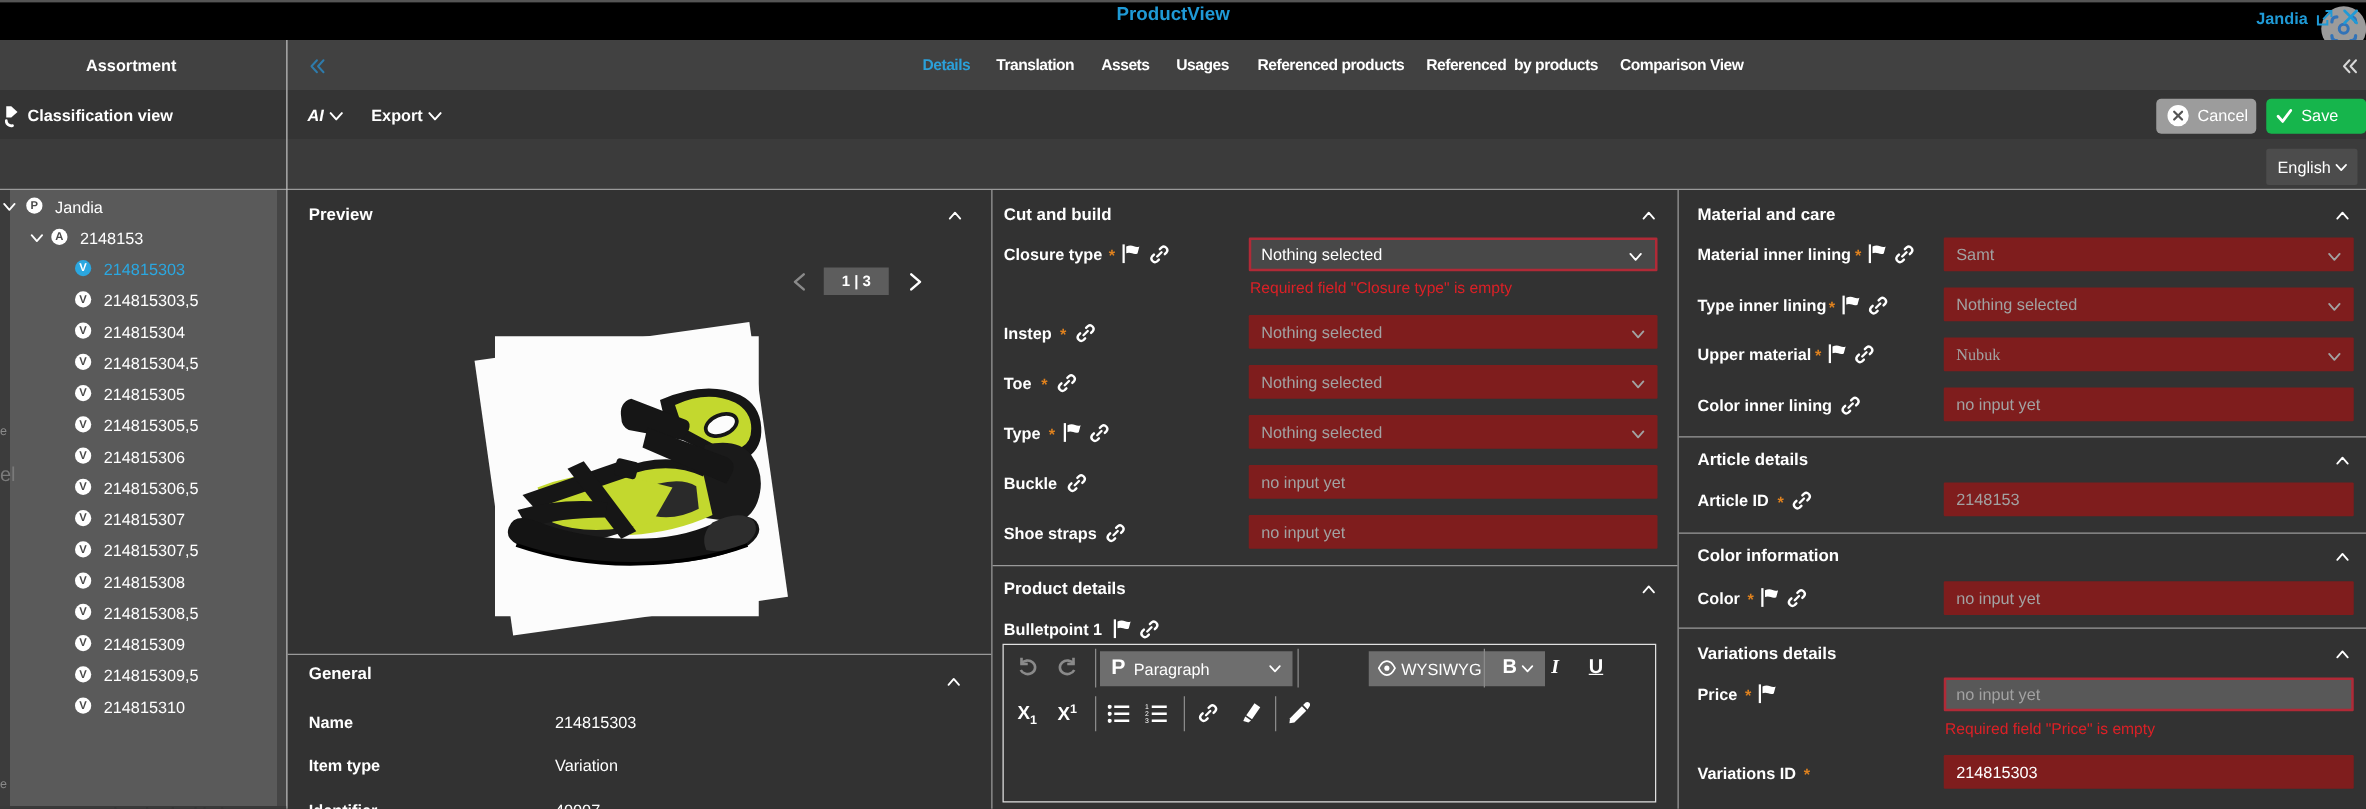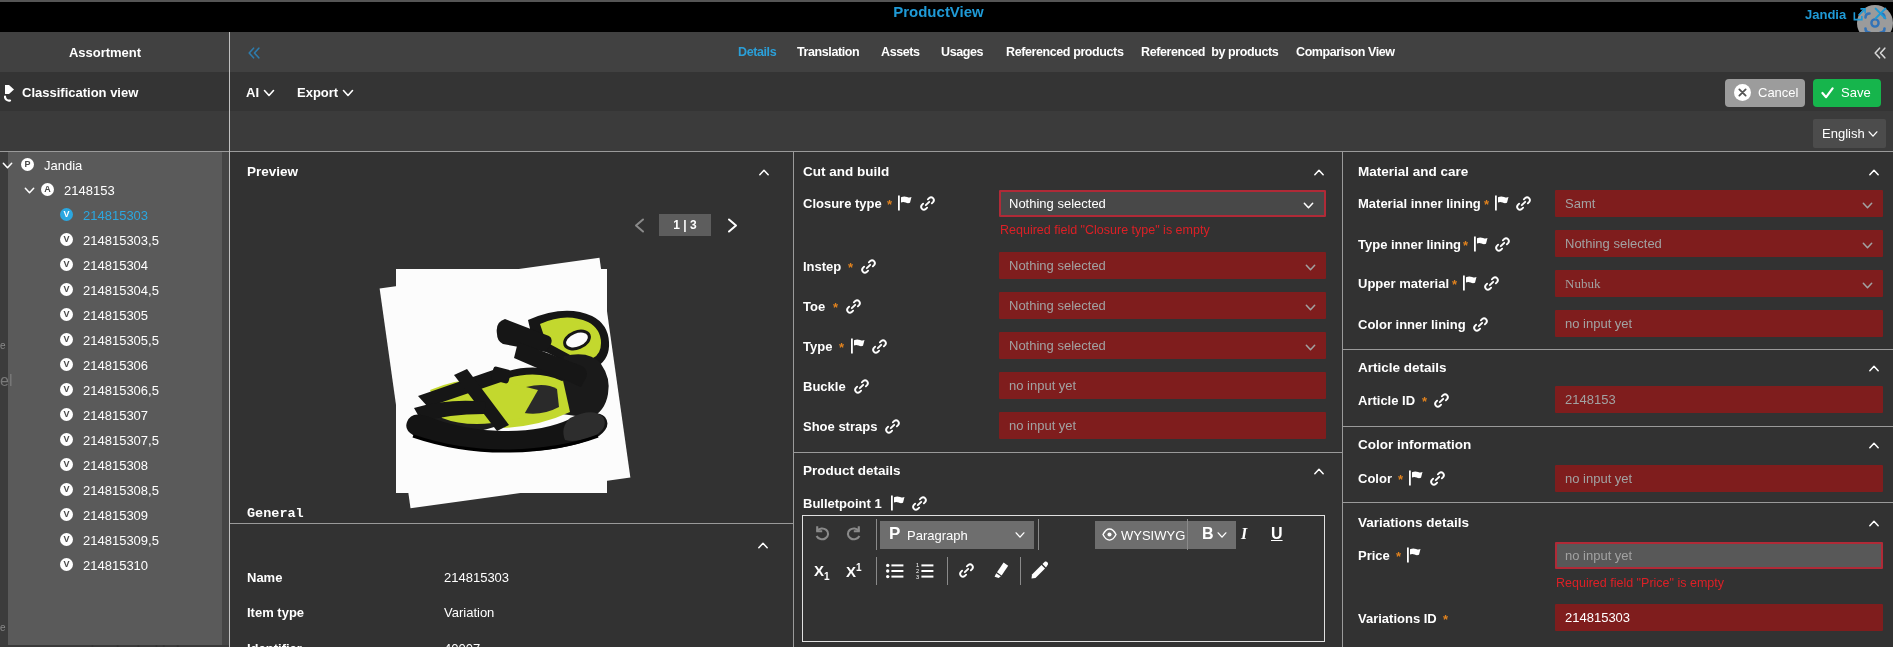--- a/index.html
+++ b/index.html
@@ -90,37 +90,37 @@
   </svg>
 <svg class="icon" style="left:1873px;top:46px;color:#d8d8d8;" width="14" height="14">
     <use href="#dbll"></use>
   </svg>
 
 <svg class="icon" style="left:4px;top:84px;" width="12" height="19" viewBox="0 0 12 19">
   <path d="M1 1 h4 l5 4.5 L5 10 H1 z" fill="#fff"></path>
   <path d="M6 16.5 a4 4 0 0 1 -5 -4" stroke="#fff" stroke-width="2.2" fill="none" stroke-linecap="round"></path>
 </svg>
 <div class="abs" style="left:22px;top:85px;font-size:13px;font-weight:bold;color:#fff;">Classification view</div>
-<div class="abs b" style="left:246px;top:85px;font-size:13px;color:#fff;">AI</div>
+<div class="abs b" style="left:246px;top:85px;font-size:13px;color:#fff;font-style:italic;">AI</div>
 <svg class="icon" style="left:262px;top:86px;color:#fff;" width="14" height="14">
     <use href="#chevd"></use>
   </svg>
 <div class="abs b" style="left:297px;top:85px;font-size:13px;color:#fff;">Export</div>
 <svg class="icon" style="left:341px;top:86px;color:#fff;" width="14" height="14">
     <use href="#chevd"></use>
   </svg>
 
 <div class="abs" style="left:1725px;top:79px;width:80px;height:28px;background:#9c9c9c;border-radius:4px;">
   <span style="position:absolute;left:9px;top:5px;width:17px;height:17px;border-radius:50%;background:#fff;"></span>
   <svg style="position:absolute;left:13px;top:9px;" width="9" height="9" viewBox="0 0 10 10">
       <path d="M1.5 1.5l7 7M8.5 1.5l-7 7" stroke="#555" stroke-width="2" stroke-linecap="round"></path>
     </svg>
   <span style="position:absolute;left:33px;top:6px;font-size:13px;color:#fff;">Cancel</span>
 </div>
-<div class="abs" style="left:1813px;top:79px;width:68px;height:28px;background:#16b54c;border-radius:4px;">
+<div class="abs" style="left:1813px;top:79px;width:80px;height:28px;background:#16b54c;border-radius:4px;">
   <svg style="position:absolute;left:8px;top:8px;" width="13" height="12" viewBox="0 0 14 13">
       <path d="M1.5 6.5l4 4.5 7-9.5" stroke="#fff" stroke-width="2.4" fill="none" stroke-linecap="round" stroke-linejoin="round"></path>
     </svg>
   <span style="position:absolute;left:28px;top:6px;font-size:13px;color:#fff;">Save</span>
 </div>
 
 <div class="abs" style="left:1813px;top:119px;width:73px;height:29px;background:#4c4c4c;border-radius:2px;">
   <span style="position:absolute;left:9px;top:7px;font-size:13px;color:#fff;">English</span>
   <svg style="position:absolute;right:7px;top:9px;color:#fff;" width="12" height="12">
       <use href="#chevd"></use>
@@ -218,21 +218,21 @@
 </svg>
 
 <svg class="icon" style="left:634px;top:218px;" width="11" height="15" viewBox="0 0 11 15">
     <path d="M9 1.5L2 7.5l7 6" stroke="#8a8a8a" stroke-width="2" fill="none" stroke-linecap="round" stroke-linejoin="round"></path>
   </svg>
 <svg class="icon" style="left:727px;top:218px;" width="11" height="15" viewBox="0 0 11 15">
     <path d="M2 1.5l7 6-7 6" stroke="#fff" stroke-width="2" fill="none" stroke-linecap="round" stroke-linejoin="round"></path>
   </svg>
 <div class="hline" style="left:230px;top:523px;width:563px;"></div>
 <div class="vline" style="left:793px;top:152px;height:495px;"></div>
-<div class="hdr" style="left:247px;top:506px;font-family:Liberation Mono, monospace;">General</div>
+<div class="hdr" style="left:247px;top:531px;">General</div>
 <svg class="icon" style="left:756px;top:539px;color:#fff;" width="14" height="13">
     <use href="#chevu"></use>
   </svg>
 <div class="lbl" style="left:247px;top:570px;">Name</div>
 <div class="val" style="left:444px;top:570px;">214815303</div>
 <div class="lbl" style="left:247px;top:605px;">Item type</div>
 <div class="val" style="left:444px;top:605px;">Variation</div>
 <div class="lbl" style="left:247px;top:641px;">Identifier</div>
 <div class="val" style="left:444px;top:641px;">40007</div>
 

